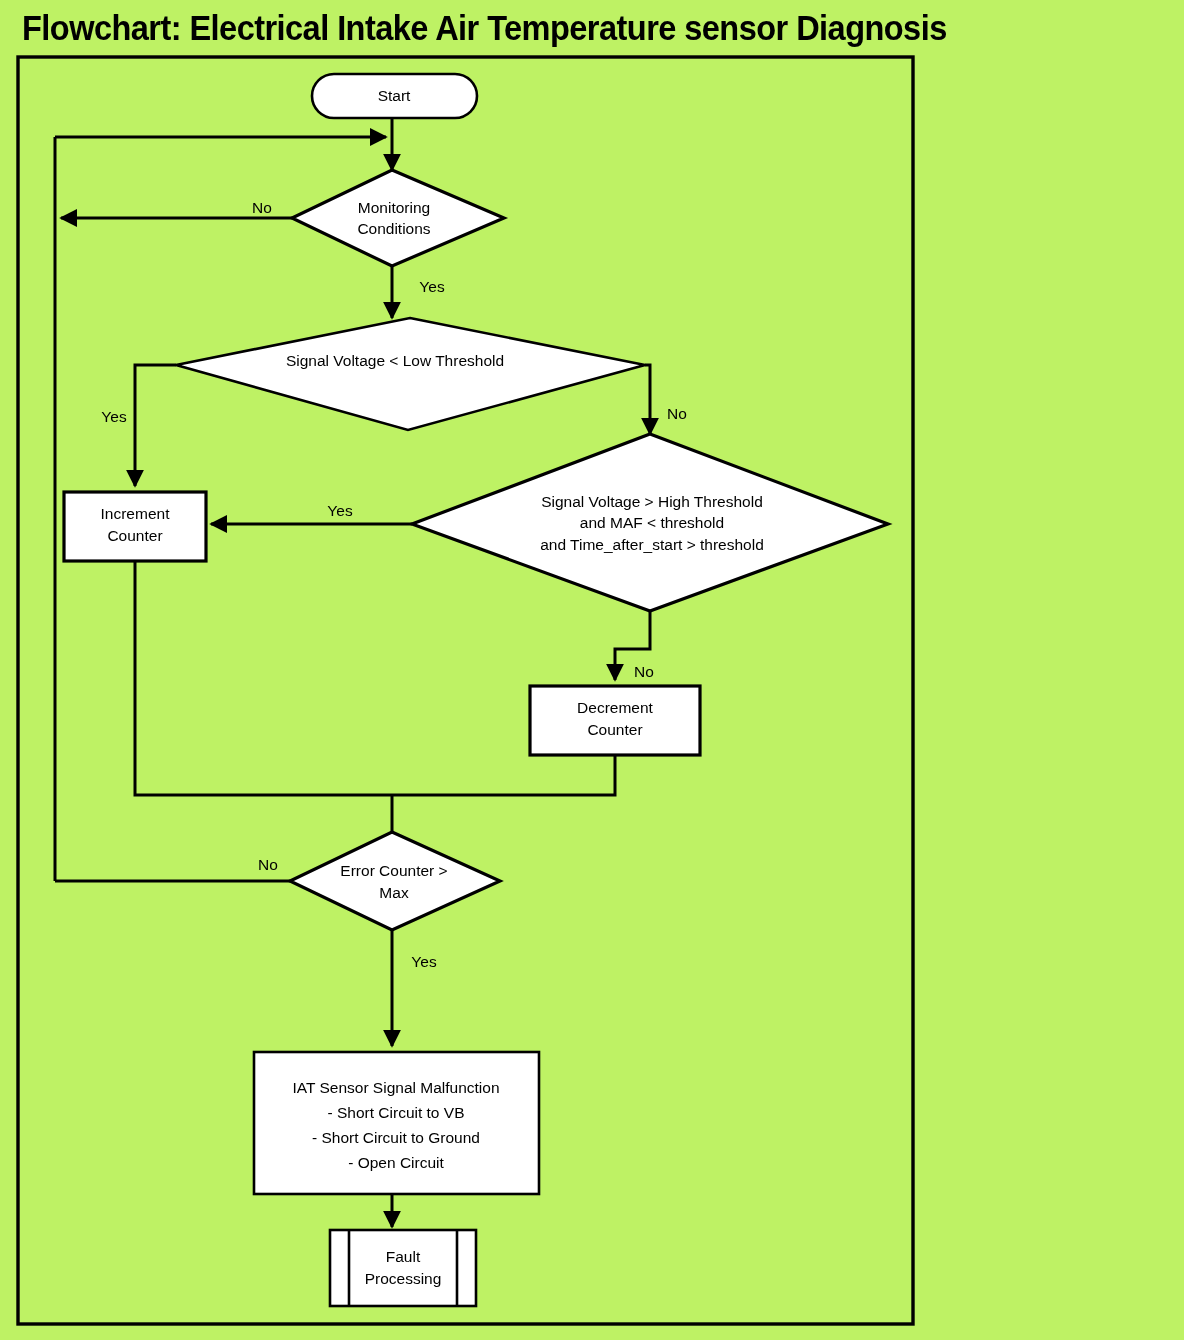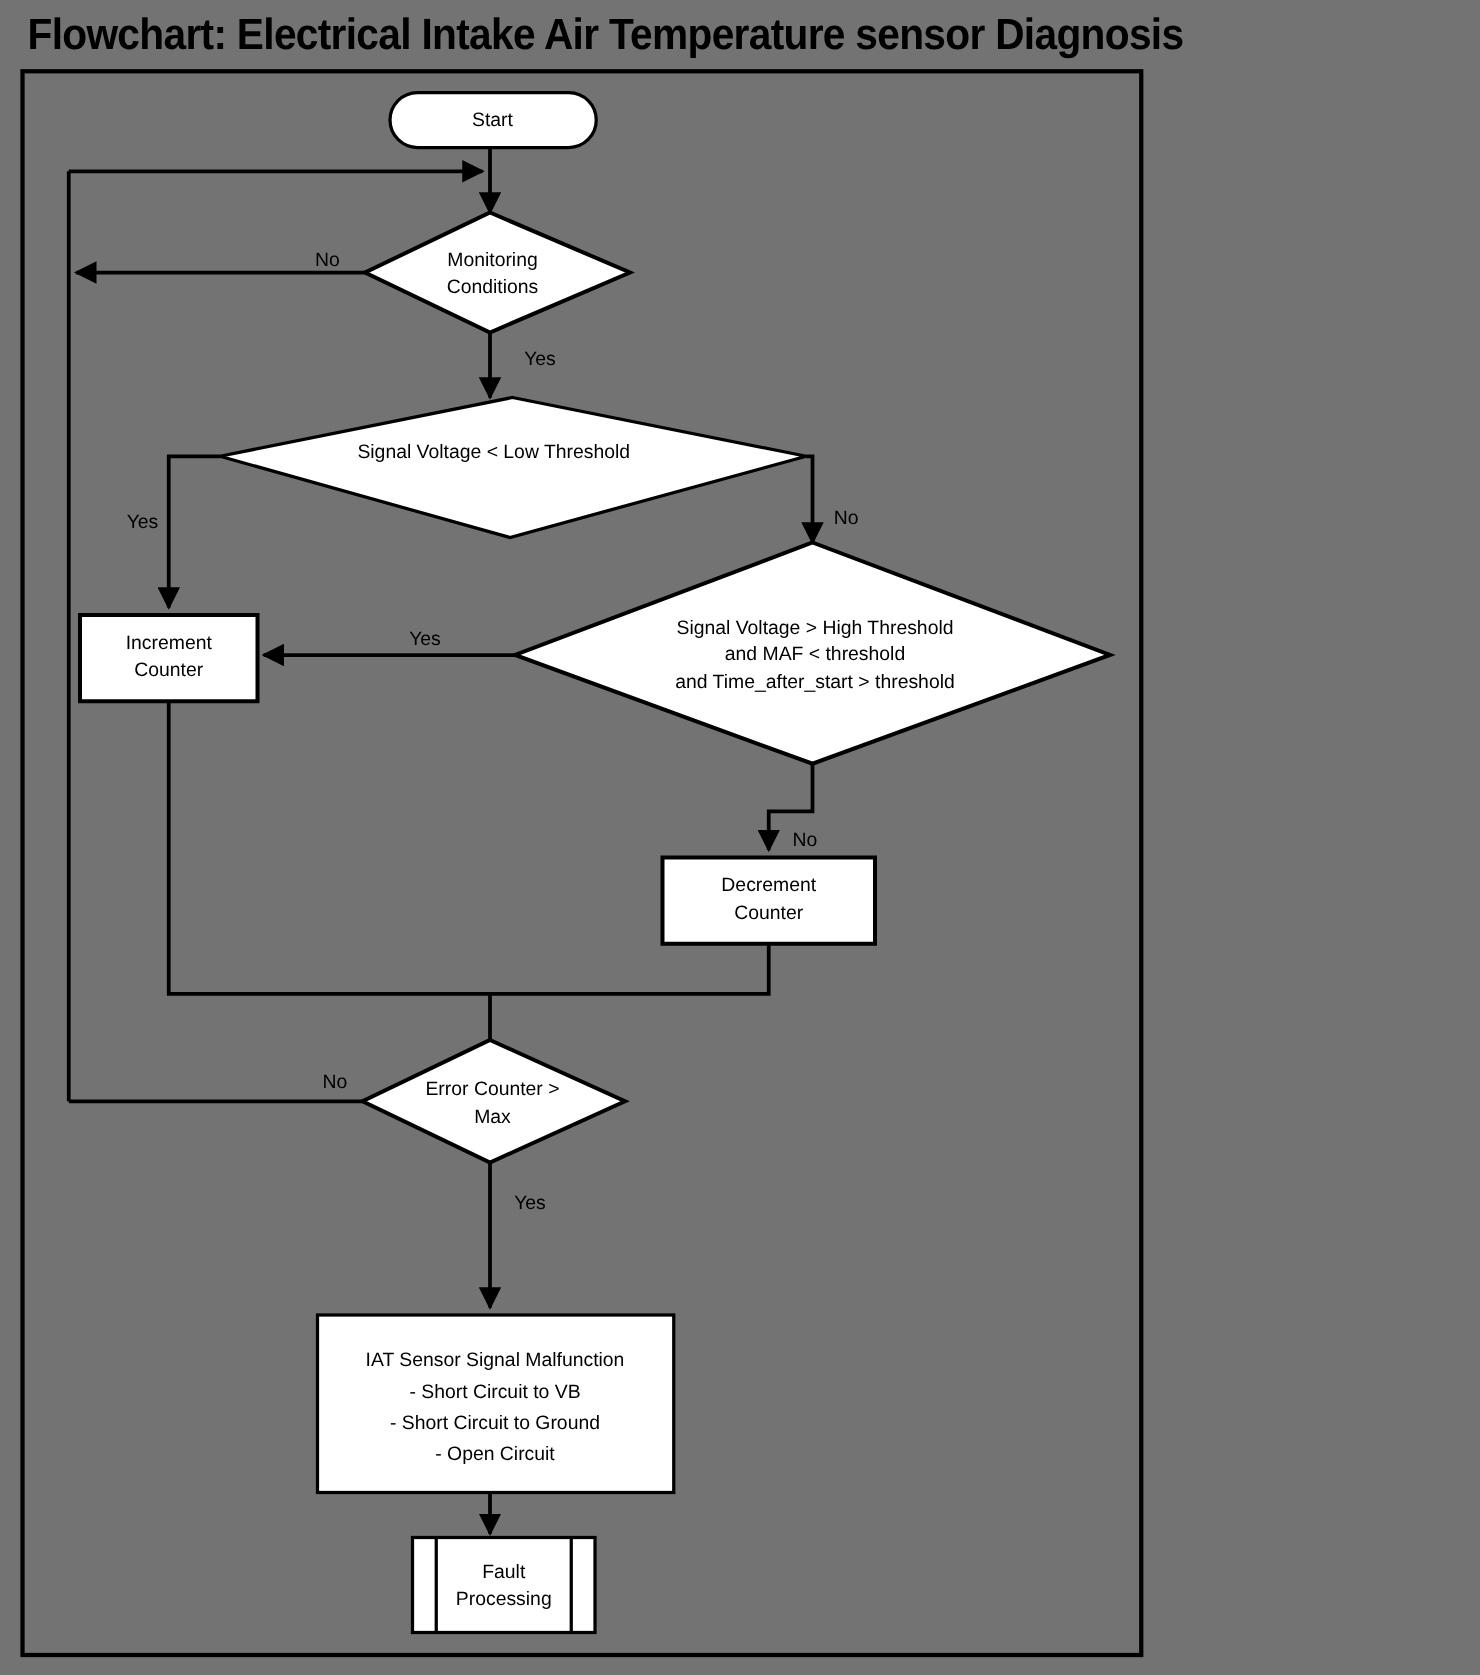--- a/index.html
+++ b/index.html
@@ -11,21 +11,21 @@
     width: 1184px;
     height: 1340px;
     font-family: "Liberation Sans", sans-serif;
     color: #000000;
     overflow: hidden;
   }
   #page {
     position: relative;
     width: 1184px;
     height: 1340px;
-    background: #737373;
+    background: #bef264;
   }
   #title {
     position: absolute;
     left: 22px;
     top: 8px;
     width: 1150px;
     font-family: "Liberation Sans", sans-serif;
     font-weight: bold;
     font-size: 35px;
     letter-spacing: -0.6px;

